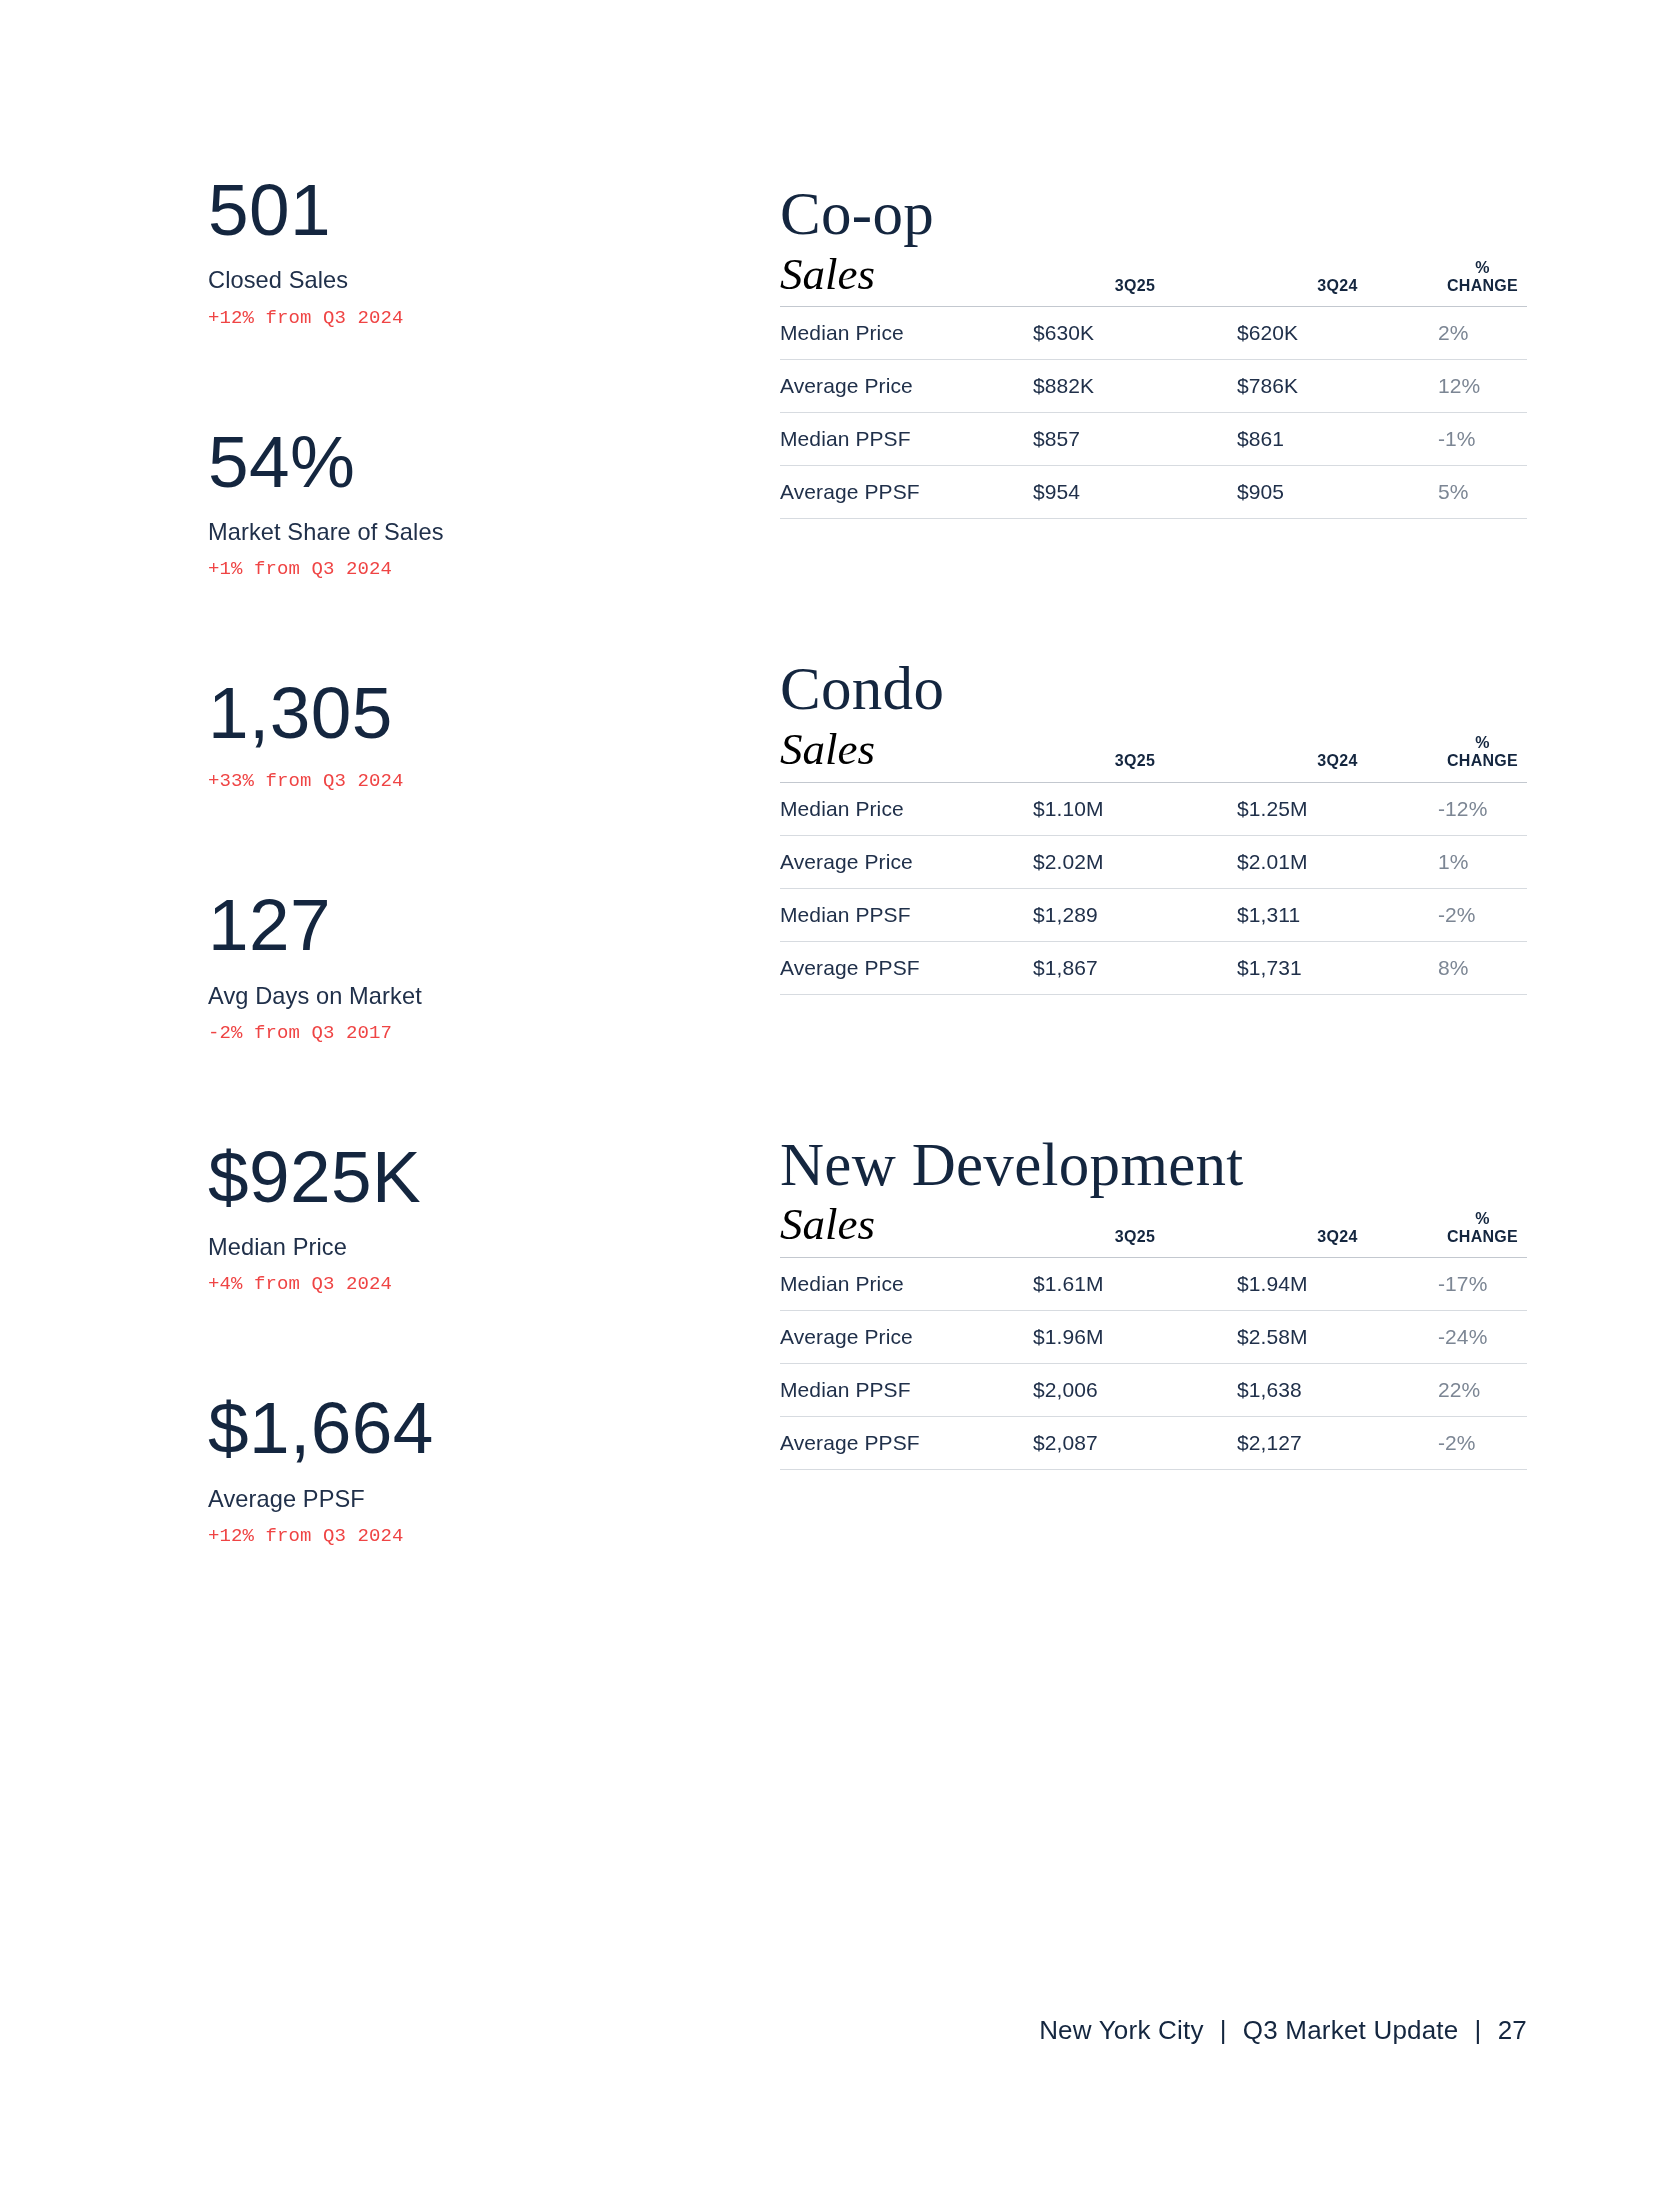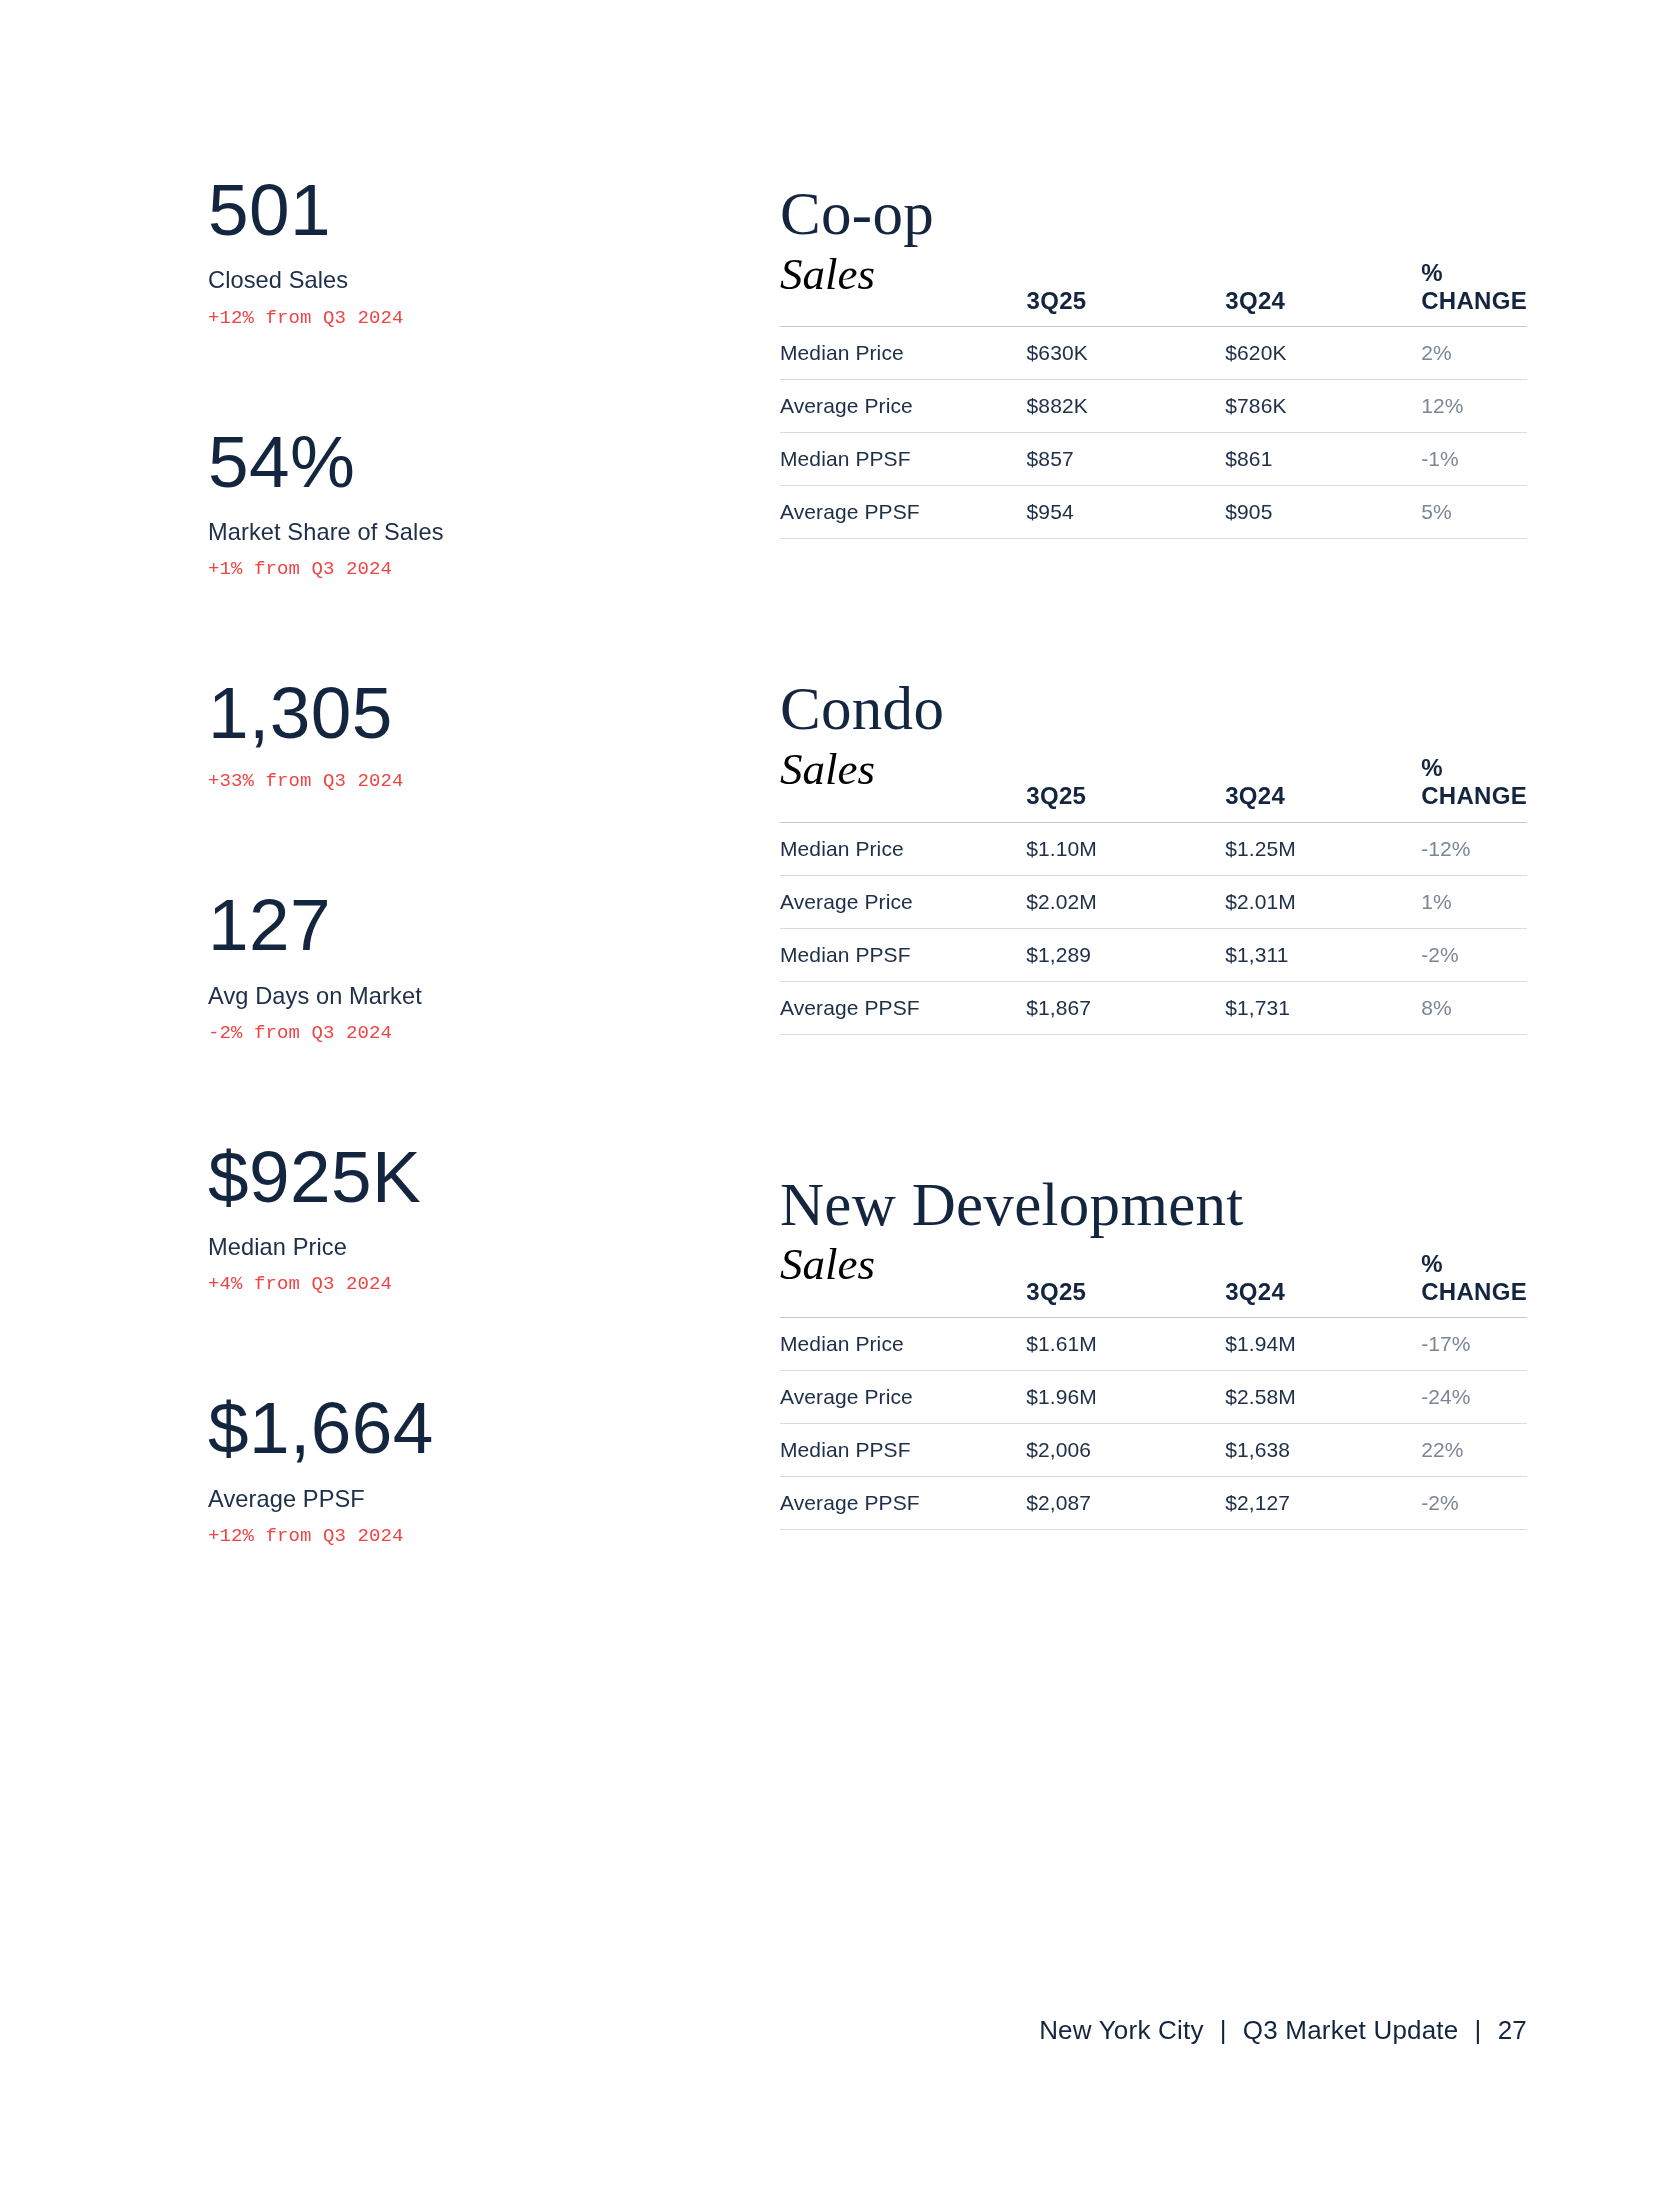--- a/index.html
+++ b/index.html
@@ -95,25 +95,26 @@
     width: 747px;
     margin-top: -54px;
   }
   table.metrics th, table.metrics td {
     text-align: left;
     padding: 0;
     vertical-align: bottom;
   }
   table.metrics thead th {
     font-family: "Liberation Sans", sans-serif;
-    font-size: 24px;
+    font-size: 16px;
     font-weight: bold;
     color: #14263f;
     padding-bottom: 11.4px;
     letter-spacing: 0.3px;
+    text-align: center;
   }
   table.metrics thead tr {
     border-bottom: 1.3px solid #c3c8cf;
   }
   table.metrics tbody td {
     font-family: "Liberation Sans", sans-serif;
     font-size: 21px;
     color: #20304a;
     padding-top: 14px;
     padding-bottom: 14px;
@@ -165,21 +166,21 @@
     </div>
 
     <div class="stat-block">
       <div class="stat-value">1,305</div>
       <div class="stat-delta">+33% from Q3 2024</div>
     </div>
 
     <div class="stat-block">
       <div class="stat-value">127</div>
       <div class="stat-label">Avg Days on Market</div>
-      <div class="stat-delta">-2% from Q3 2024</div>
+      <div class="stat-delta">-2% from Q3 2017</div>
     </div>
 
     <div class="stat-block">
       <div class="stat-value">$925K</div>
       <div class="stat-label">Median Price</div>
       <div class="stat-delta">+4% from Q3 2024</div>
     </div>
 
     <div class="stat-block">
       <div class="stat-value">$1,664</div>

